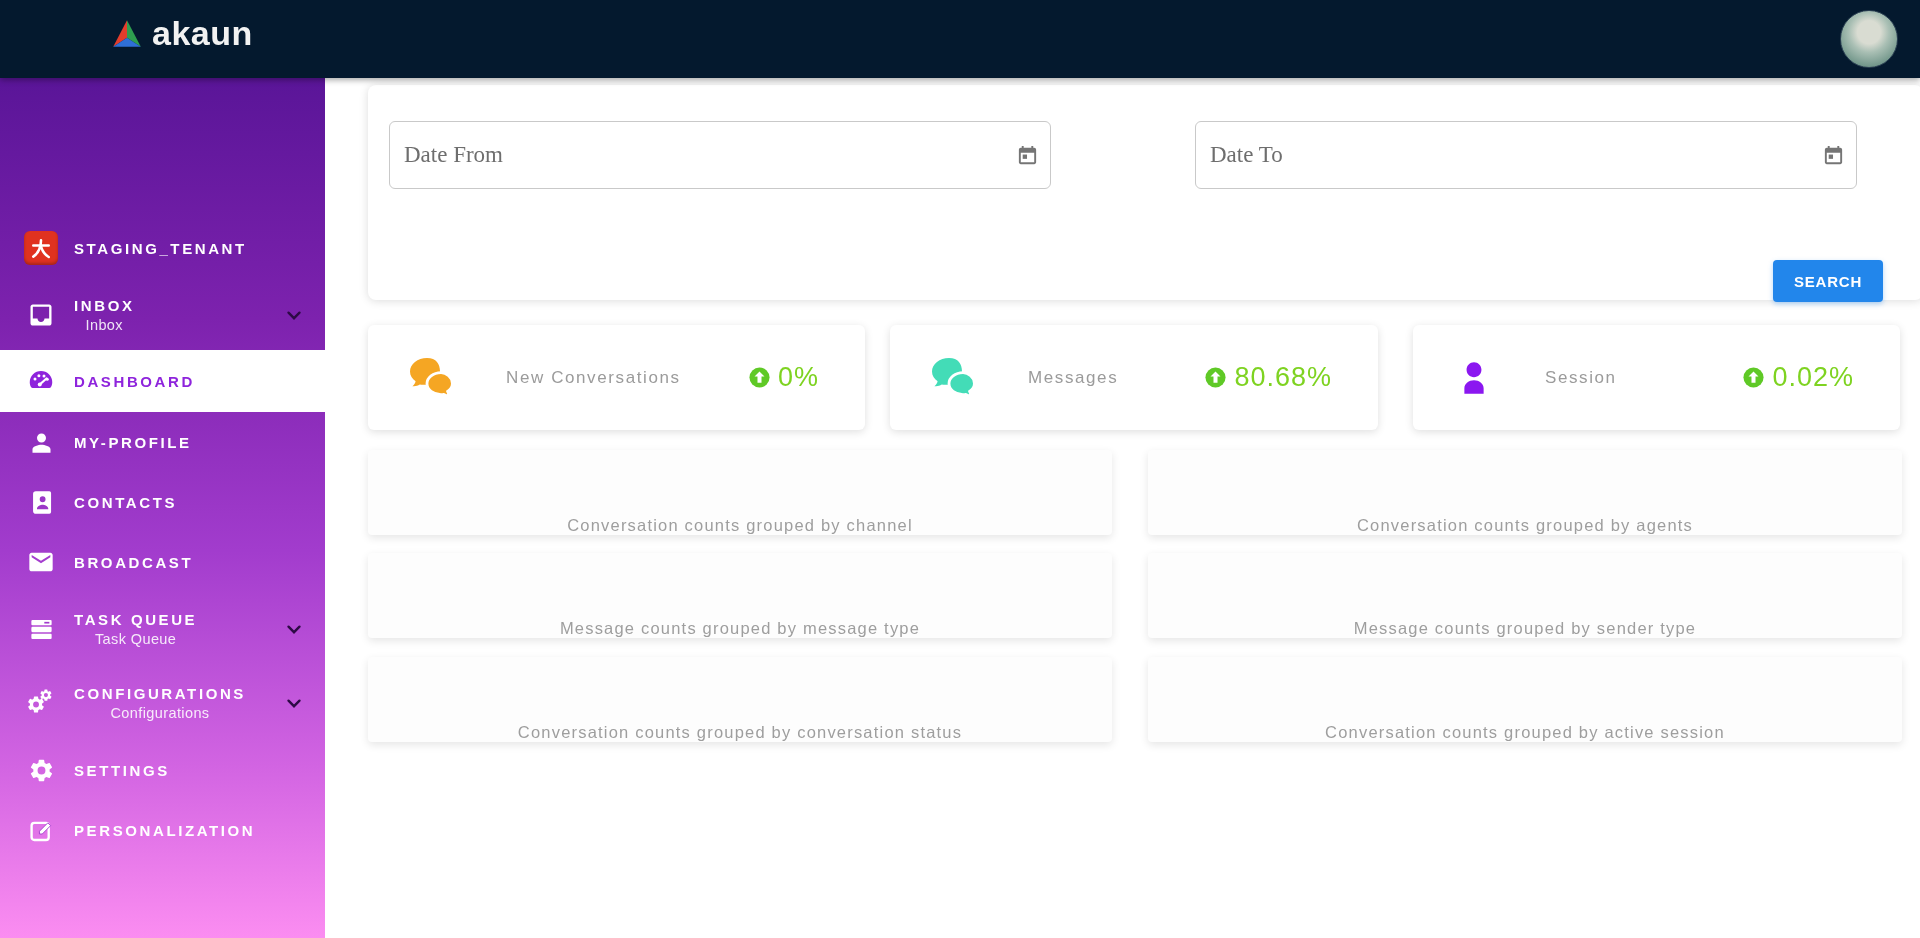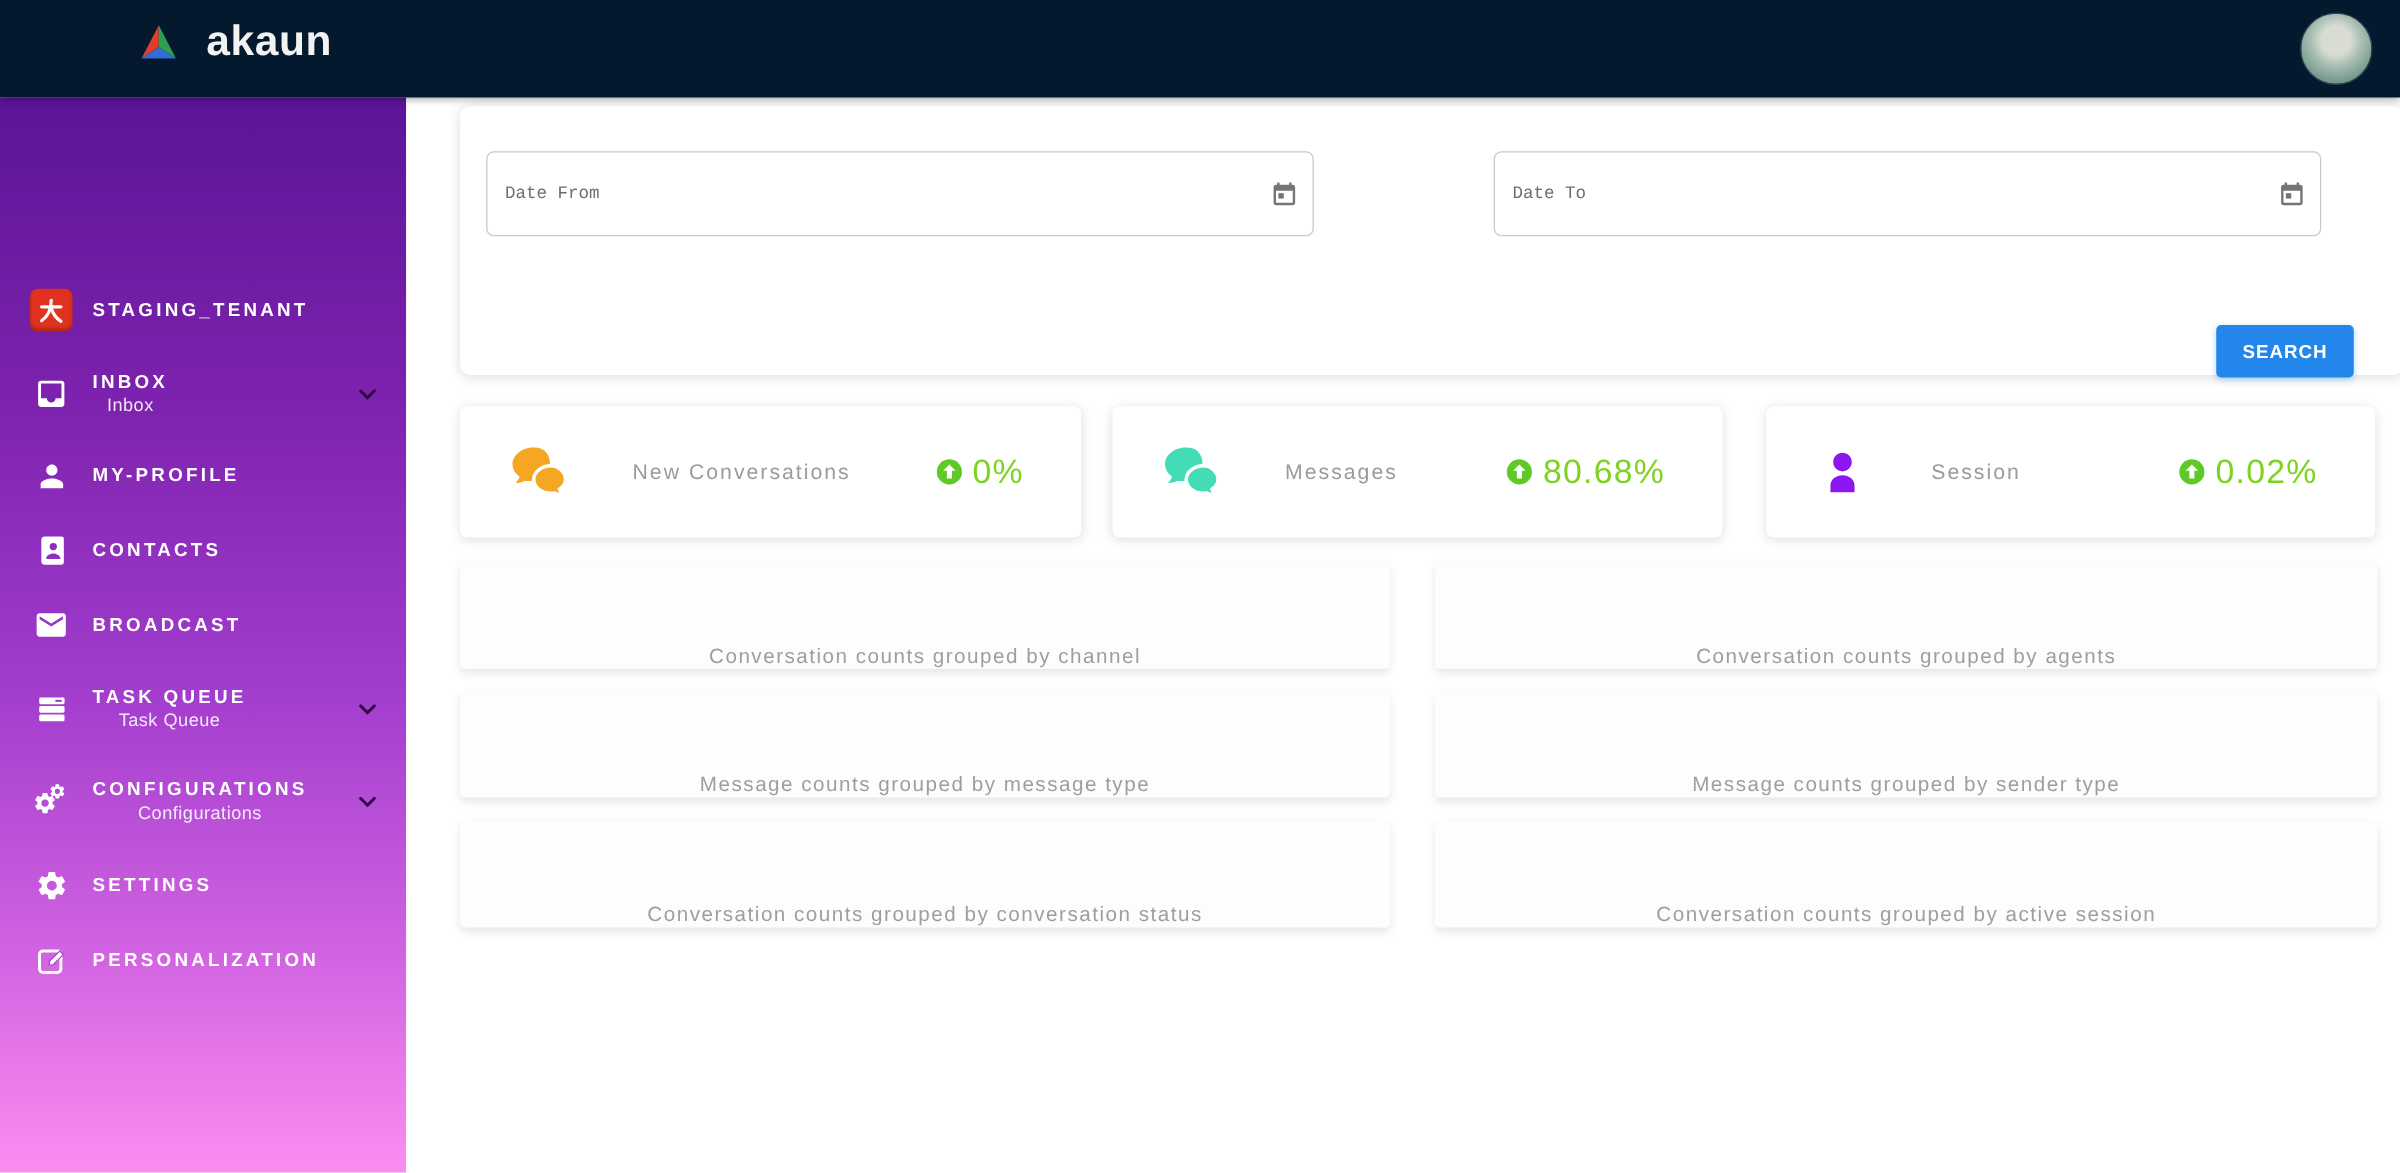--- a/index.html
+++ b/index.html
@@ -2,21 +2,21 @@
 <html><head>
 <meta charset="utf-8">
 <style>
   * { margin:0; padding:0; box-sizing:border-box; }
   html,body { width:1920px; height:938px; overflow:hidden; background:#fff;
     font-family:"Liberation Sans", sans-serif; }
 
   
   .navbar { position:absolute; top:0; left:0; width:1920px; height:78px;
     background:#04192e; z-index:30; box-shadow:0 2px 6px rgba(0,0,0,.35); }
-  .brand { position:absolute; left:110px; top:14px; display:flex; align-items:center; gap:21px; }
+  .brand { position:absolute; left:110px; top:14px; display:flex; align-items:center; gap:8px; }
   .brand-text { color:#f2f2f2; font-size:34px; font-weight:bold; letter-spacing:.5px; }
   .avatar { position:absolute; right:22px; top:10px; width:58px; height:58px; border-radius:50%;
     background:radial-gradient(circle at 50% 38%, #d9dcd2 0 26%, #a9bfb4 45%, #74988c 75%, #5d8279 100%);
     border:1px solid #2a3f52; }
 
   
   .sidebar { position:absolute; top:78px; left:0; width:325px; height:860px;
     background:linear-gradient(180deg,#5a1598 0%, #7d22ae 28%, #a23ccd 55%, #d264e2 80%, #fb8df1 100%); }
   .applet-row { position:absolute; top:40px; left:0; width:325px; height:62px;
     background:#7a5ce8; display:flex; align-items:center; padding:0 22px 0 14px; }
@@ -36,21 +36,21 @@
   .tenant-badge { width:34px; height:34px; background:#e0321f; border-radius:6px;
     display:flex; align-items:center; justify-content:center; box-shadow:inset 0 -2px 3px rgba(0,0,0,.25); }
 
   
   .main { position:absolute; top:78px; left:325px; width:1595px; height:860px; background:#fff; }
   .filter-card { position:absolute; left:43px; top:7px; width:1555px; height:215px;
     background:#fff; border-radius:8px; box-shadow:0 1px 10px rgba(0,0,0,.14); }
   .date-input { position:absolute; top:36px; height:68px; width:662px;
     border:1px solid #c9c9c9; border-radius:6px; background:#fff; display:flex; align-items:center; }
   .date-input input { border:none; outline:none; flex:1; height:100%; padding:0 14px;
-    font-size:14px; color:#444; background:transparent; font-family:Liberation Mono, monospace; }
+    font-size:23px; color:#444; background:transparent; font-family:Liberation Serif, serif; }
   .date-input input::placeholder { color:#6e6e6e; opacity:1; }
   .date-from { left:21px; } .date-to { left:827px;gap:12px; }
   .cal-btn { width:46px; height:100%; border:none; background:transparent; cursor:pointer;
     display:flex; align-items:center; justify-content:center; }
   .search-btn { position:absolute; right:40px; top:151px; width:110px; height:42px;
     background:#2286eb; border:none; border-radius:4px; color:#fff; font-size:15px; font-weight:bold;
     letter-spacing:.8px; cursor:pointer; box-shadow:0 2px 5px rgba(34,134,235,.35);
     font-family:"Liberation Sans", sans-serif;margin-top:24px; }
 
   
@@ -116,20 +116,36 @@
       </span>
       <span class="mi-text">
         <span class="mi-label">INBOX</span>
         <span class="mi-sub">Inbox</span>
       </span>
       <svg class="mi-chevron" width="22" height="22" viewBox="0 0 24 24">
         <path d="M6 9.5 12 15.5 18 9.5" fill="none" stroke="#2d0a45" stroke-width="2.6" stroke-linecap="round"></path>
       </svg>
     </div>
 
+    <div class="menu-item h62 active">
+      <span class="mi-icon">
+        <svg width="30" height="30" viewBox="0 0 24 24">
+          <path fill="#8e24dc" d="M12 4a9 9 0 0 1 9 9c0 1.5-.37 2.7-1 3.8-.3.5-.83.7-1.4.7H5.4c-.57 0-1.1-.2-1.4-.7-.63-1.1-1-2.3-1-3.8a9 9 0 0 1 9-9z"></path>
+          <circle cx="7.2" cy="10.4" r="1.2" fill="#fff"></circle>
+          <circle cx="10.3" cy="7.8" r="1.2" fill="#fff"></circle>
+          <circle cx="14.4" cy="7.9" r="1.2" fill="#fff"></circle>
+          <circle cx="17" cy="10.6" r="1.2" fill="#fff"></circle>
+          <path d="M11.2 14.6 16.4 10" stroke="#fff" stroke-width="1.8" stroke-linecap="round"></path>
+          <circle cx="11" cy="14.8" r="1.6" fill="#fff"></circle>
+        </svg>
+      </span>
+      <span class="mi-text">
+          <span class="mi-label">DASHBOARD</span>
+        </span>
+    </div>
 
     <div class="menu-item h60">
       <span class="mi-icon">
         <svg width="27" height="27" viewBox="0 0 24 24">
             <path fill="#fff" d="M12 12c2.21 0 4-1.79 4-4s-1.79-4-4-4-4 1.79-4 4 1.79 4 4 4zm0 2c-2.67 0-8 1.34-8 4v3h16v-3c0-2.66-5.33-4-8-4z"></path>
           </svg>
       </span>
       <span class="mi-text">
           <span class="mi-label">MY-PROFILE</span>
         </span>

